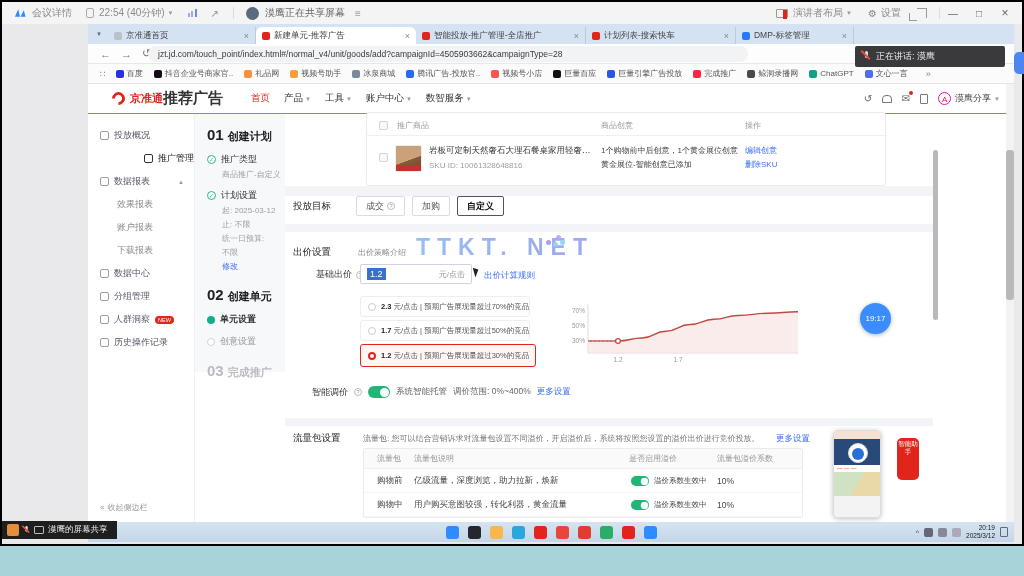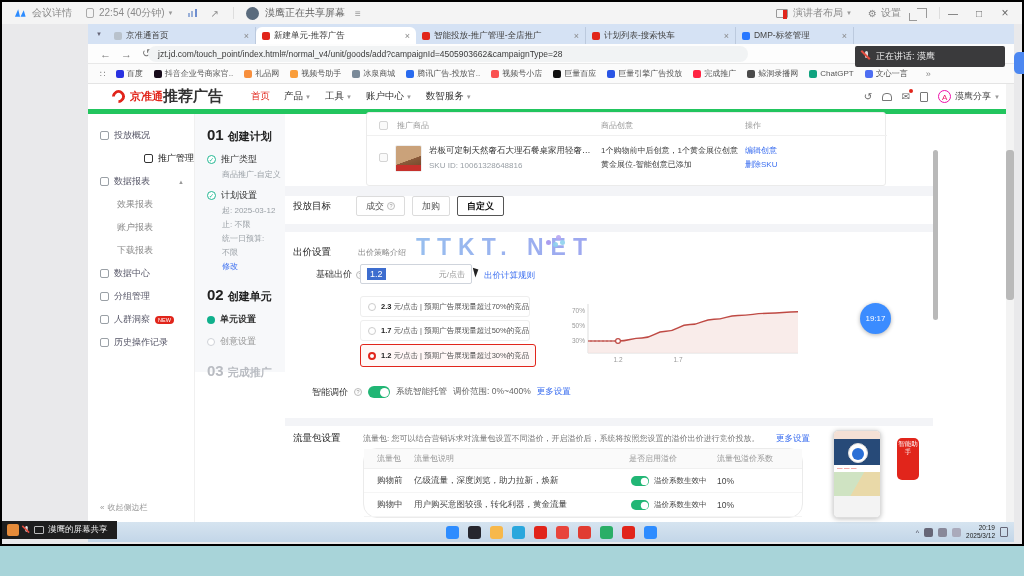--- a/index.html
+++ b/index.html
@@ -26,21 +26,21 @@
   #urlpill{left:60px;top:2px;width:600px;height:16px;background:#f1f3f4;border-radius:8px;color:#3a3a3a;font-size:8.5px;line-height:16px;padding:0 10px;}
   #bmrow{left:0;top:40px;width:926px;height:20px;background:#fbfbfb;border-bottom:1px solid #e4e4e4;}
   .bm{display:flex;align-items:center;gap:3px;font-size:8px;color:#555;margin-right:11px;white-space:nowrap;}
   .bmdot{width:8px;height:8px;border-radius:2px;flex:0 0 auto;}
   
   #speak{left:767px;top:22px;width:150px;height:21px;background:#3a3a3c;border-radius:2px;color:#eee;font-size:9px;display:flex;align-items:center;gap:6px;padding:0 8px;z-index:30;}
   .micoff{position:relative;width:7px;height:11px;}
   .micoff i{position:absolute;left:2px;top:0;width:3px;height:7px;background:#ddd;border-radius:2px;}
   .micoff u{position:absolute;left:-1px;top:-1px;width:12px;height:1.5px;background:#e34d3f;transform:rotate(45deg);transform-origin:0 0;}
   
-  #appheader{left:0;top:60px;width:926px;height:30px;background:#fff;border-bottom:5px solid #22c55e;}
+  #appheader{left:0;top:60px;width:926px;height:30px;background:#fff;border-bottom:1px solid #22c55e;}
   .brandmark{width:13px;height:13px;border:3px solid #e1251b;border-radius:50%;border-left-color:transparent;transform:rotate(-45deg);}
   .nav-item{font-size:9.5px;color:#333;margin-right:14px;display:flex;align-items:center;gap:2px;}
   .nav-item.on{color:#e1251b;}
   .caret{font-size:6px;color:#999;}
   .hic{width:12px;height:12px;color:#666;font-size:10px;text-align:center;line-height:12px;position:relative;}
   .reddot{position:absolute;right:-1px;top:-2px;width:4px;height:4px;border-radius:50%;background:#e1251b;}
   
   #sidenav{left:0;top:90px;width:107px;height:412px;background:#fff;border-right:1px solid #f0f0f0;}
   .sd{height:23px;display:flex;align-items:center;gap:5px;padding-left:12px;font-size:9px;color:#556;}
   .sd.child{padding-left:29px;color:#8a8a8a;}
@@ -458,21 +458,21 @@
       <span class="qm">?</span>
       <span class="tg"></span>
       <span style="font-size:8.5px;color:#666">系统智能托管</span>
       <span style="font-size:8.5px;color:#666">调价范围: 0%~400%</span>
       <span class="bluelink" style="font-size:8.5px">更多设置</span>
     </div>
 
     <div class="abs seclab" style="left:205px;top:408px">流量包设置</div>
     <div class="abs nw" style="left:275px;top:409px;width:400px;font-size:8px;color:#777;overflow:hidden">流量包: 您可以结合营销诉求对流量包设置不同溢价，开启溢价后，系统将按照您设置的溢价出价进行竞价投放。</div>
     <div class="abs bluelink" style="left:688px;top:409px;font-size:8.5px">更多设置</div>
-    <div class="abs card" style="left:275px;top:424px;width:440px;height:70px;border-radius:14px">
+    <div class="abs card" style="left:275px;top:424px;width:440px;height:70px;border-radius:2px">
       <div class="ftable-h flex" style="height:20px">
         <span class="fth" style="width:50px;padding-left:13px">流量包</span>
         <span class="fth" style="width:215px">流量包说明</span>
         <span class="fth" style="width:88px">是否启用溢价</span>
         <span class="fth">流量包溢价系数</span>
       </div>
       <div id="flowrows">
           <div class="flex" style="height: 24px; border-bottom: 1px solid rgb(245, 245, 245);">
             <span class="ftd nw" style="width: 50px; padding-left: 13px;">购物前</span>
             <span class="ftd nw" style="width: 215px; overflow: hidden;">亿级流量，深度浏览，助力拉新，焕新</span>

